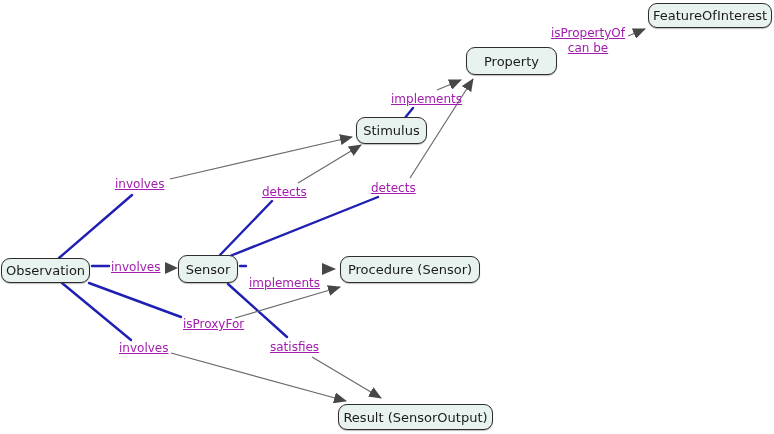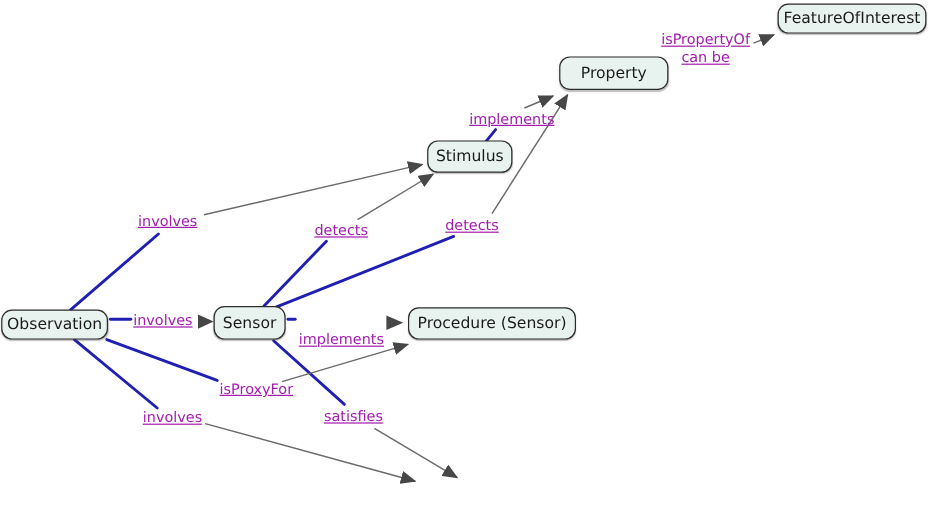--- a/index.html
+++ b/index.html
@@ -71,20 +71,21 @@
     <polygon points="165,262 165,274 178,268" fill="#474747"></polygon>
     <polygon points="322,263 322,275 336,269" fill="#474747"></polygon>
   </svg>
 
   <div class="node" style="left:178px;top:255px;width:60px;height:28px;">Sensor</div>
   <div class="node" style="left:1px;top:258px;width:89px;height:25px;">Observation</div>
   <div class="node" style="left:340px;top:256px;width:140px;height:27px;">Procedure (Sensor)</div>
   <div class="node" style="left:356px;top:117px;width:71px;height:27px;">Stimulus</div>
   <div class="node" style="left:466px;top:47px;width:91px;height:28px;">Property</div>
   <div class="node" style="left:648px;top:3px;width:124px;height:25px;">FeatureOfInterest</div>
+  <div class="node" style="left:338px;top:404px;width:155px;height:26px;">Result (SensorOutput)</div>
 
   <div class="link-label" style="left:115px;top:177px;">involves</div>
   <div class="link-label" style="left:111px;top:260px;">involves</div>
   <div class="link-label" style="left:119px;top:341px;">involves</div>
   <div class="link-label" style="left:262px;top:185px;">detects</div>
   <div class="link-label" style="left:371px;top:181px;">detects</div>
   <div class="link-label" style="left:391px;top:92px;">implements</div>
   <div class="link-label two-line" style="left:544px;top:26px;width:88px;">
     <div>isPropertyOf</div>
     <div>can be</div>

